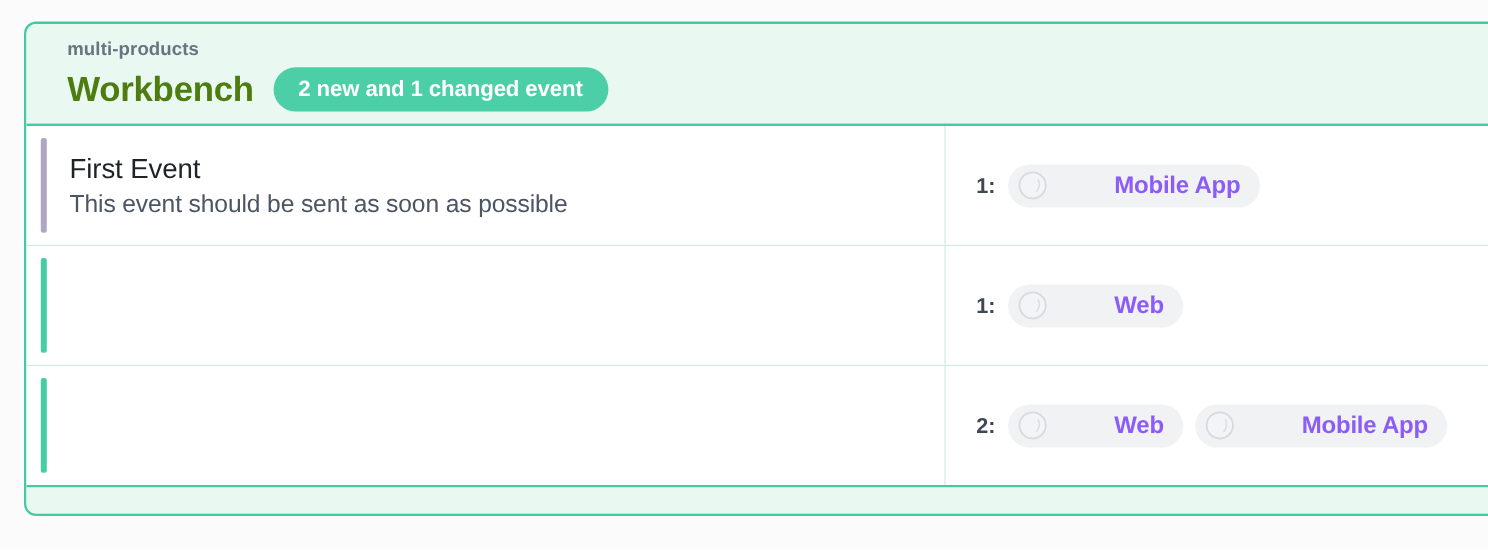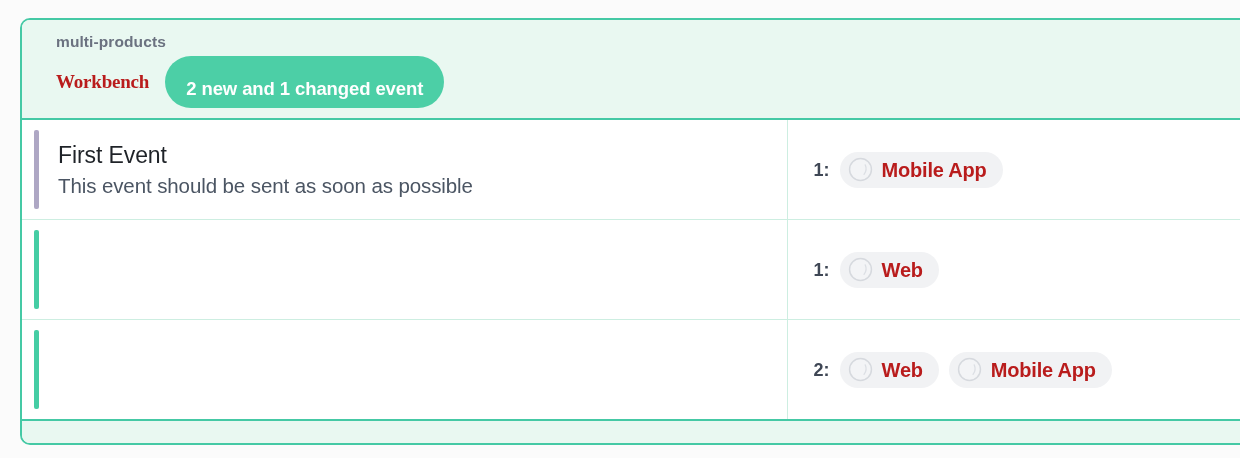--- a/index.html
+++ b/index.html
@@ -40,34 +40,33 @@
     letter-spacing: 0.1px;
     line-height: 20px;
   }
   .title-row {
     display: flex;
     align-items: center;
     gap: 16px;
     margin-top: 4px;
   }
   .page-title {
-    font-size: 19px;
-    font-weight: bold;
-    color: #b91c1c;
+    font-size: 29px;
+    font-weight: bold;
+    color: #4d7c0f;
     line-height: 32px;
     letter-spacing: -0.2px;
-    font-family: Liberation Serif, serif;
   }
   .status-badge {
     background: #4ccfa6;
     color: #ffffff;
     font-size: 18.5px;
     font-weight: bold;
     border-radius: 999px;
-    padding: 22px 21px 8px 21px;
+    padding: 7px 21px 8px 21px;
     line-height: 22px;
     white-space: nowrap;
     letter-spacing: -0.1px;
   }
 
   
   .event-table {
     display: flex;
     flex-direction: column;
   }
@@ -142,24 +141,25 @@
   }
   .chip-icon {
     width: 25px;
     height: 25px;
     flex: 0 0 25px;
     display: block;
   }
   .chip-label {
     font-size: 20px;
     font-weight: bold;
-    color: #b91c1c;
+    color: #8b5cf6;
     line-height: 26px;
     letter-spacing: -0.2px;
     white-space: nowrap;
+    margin-left: 47px;
   }
 
   .cell-extra {
     flex: 1 1 auto;
   }
 
   
   .card-footer {
     background: #e9f8f1;
     border-top: 2px solid #45c9a5;

